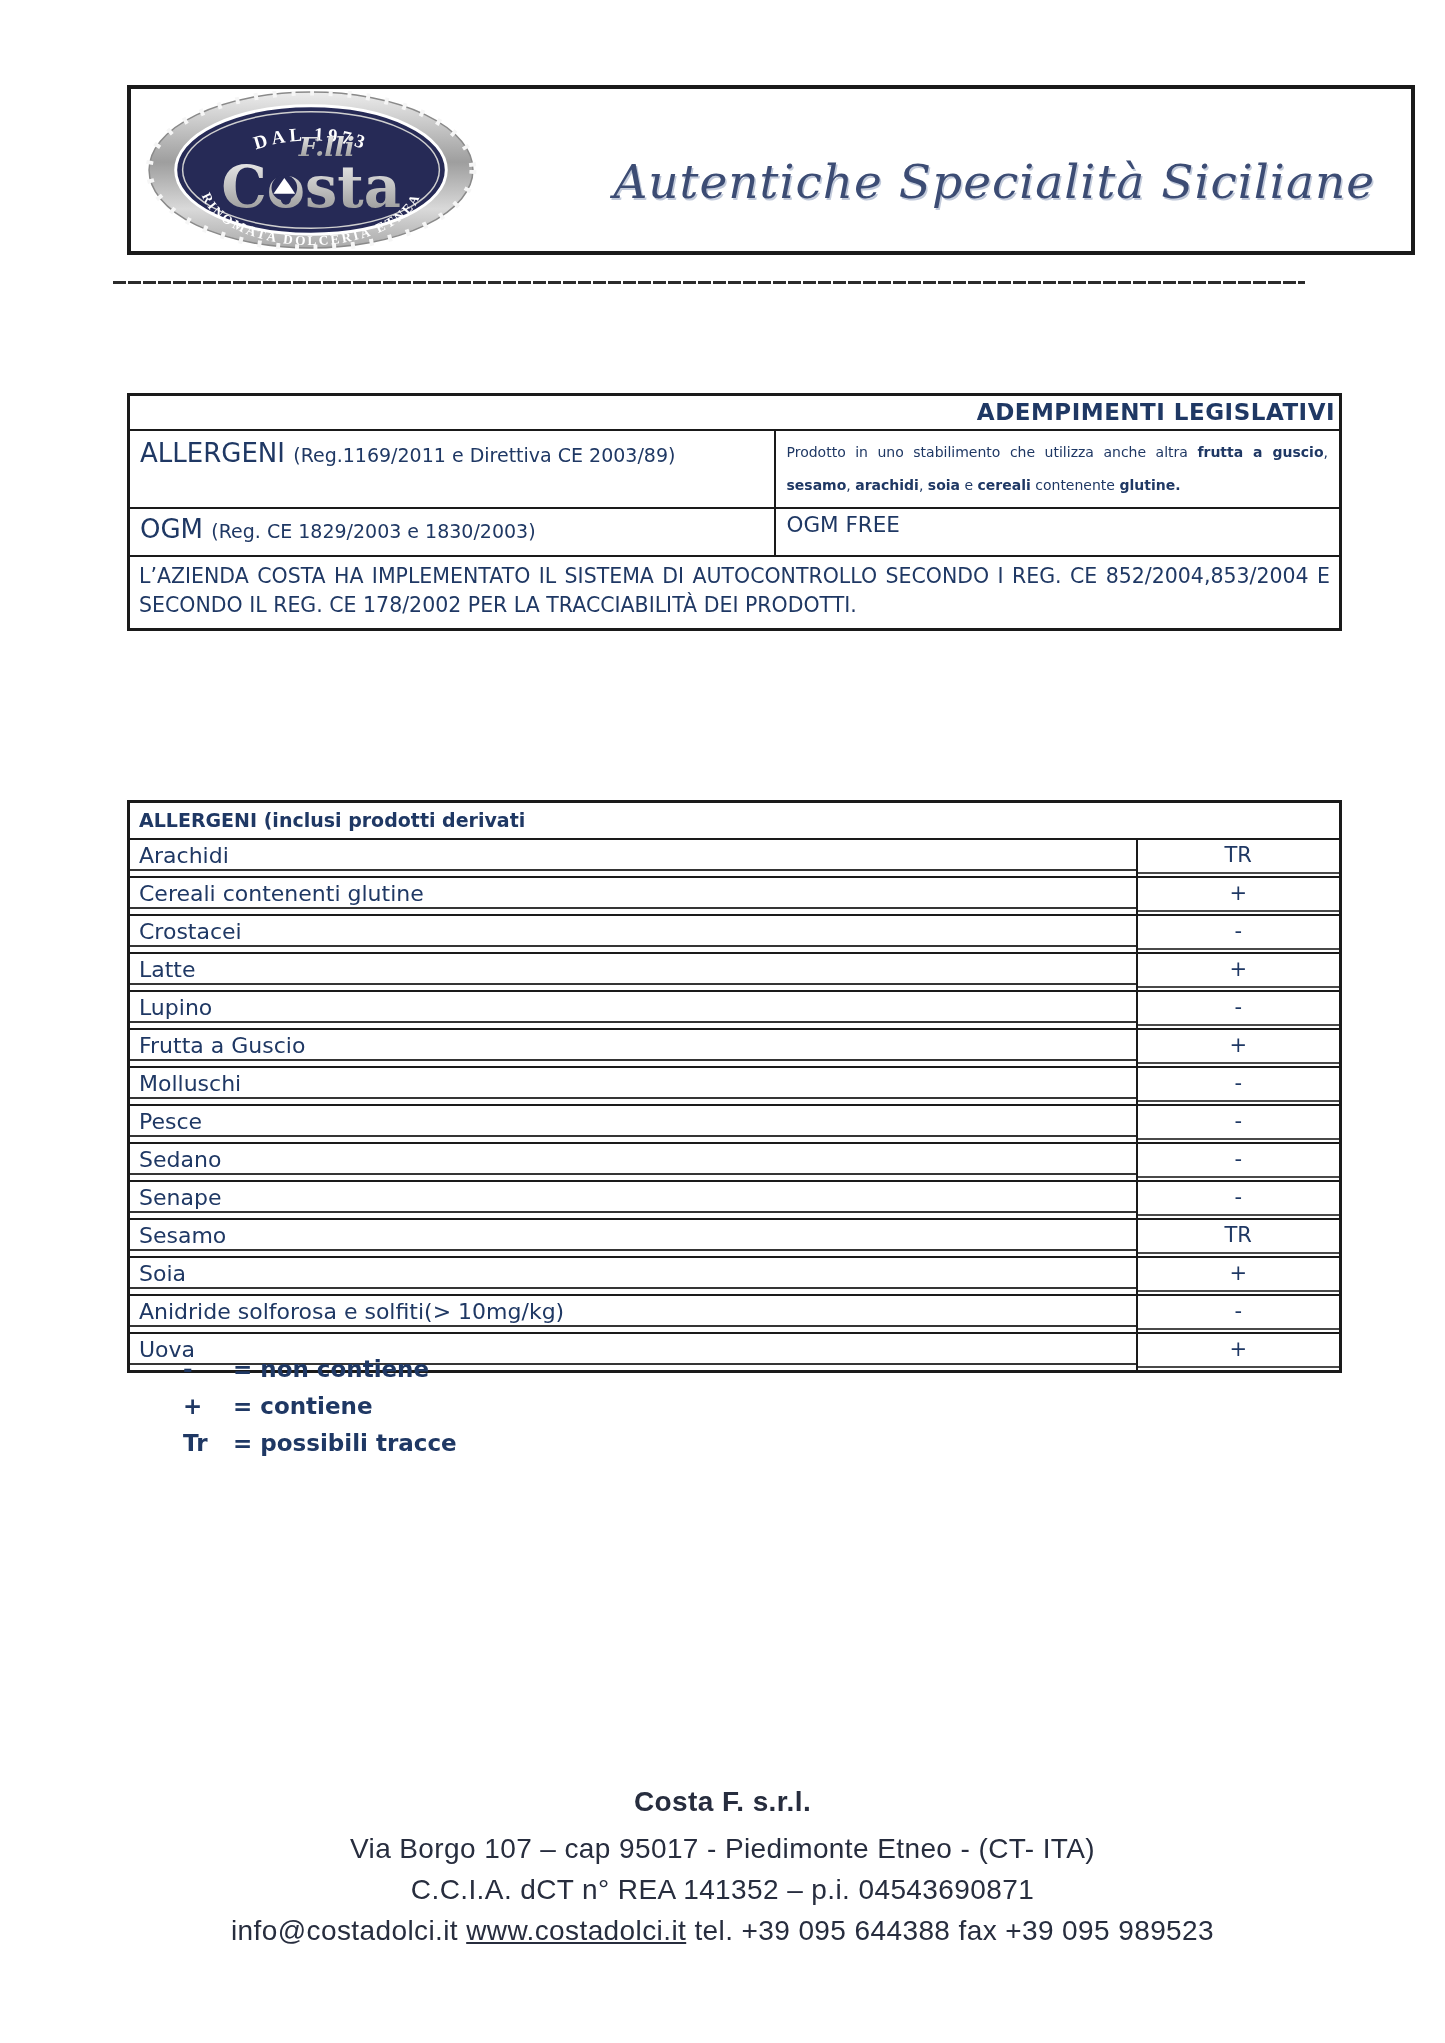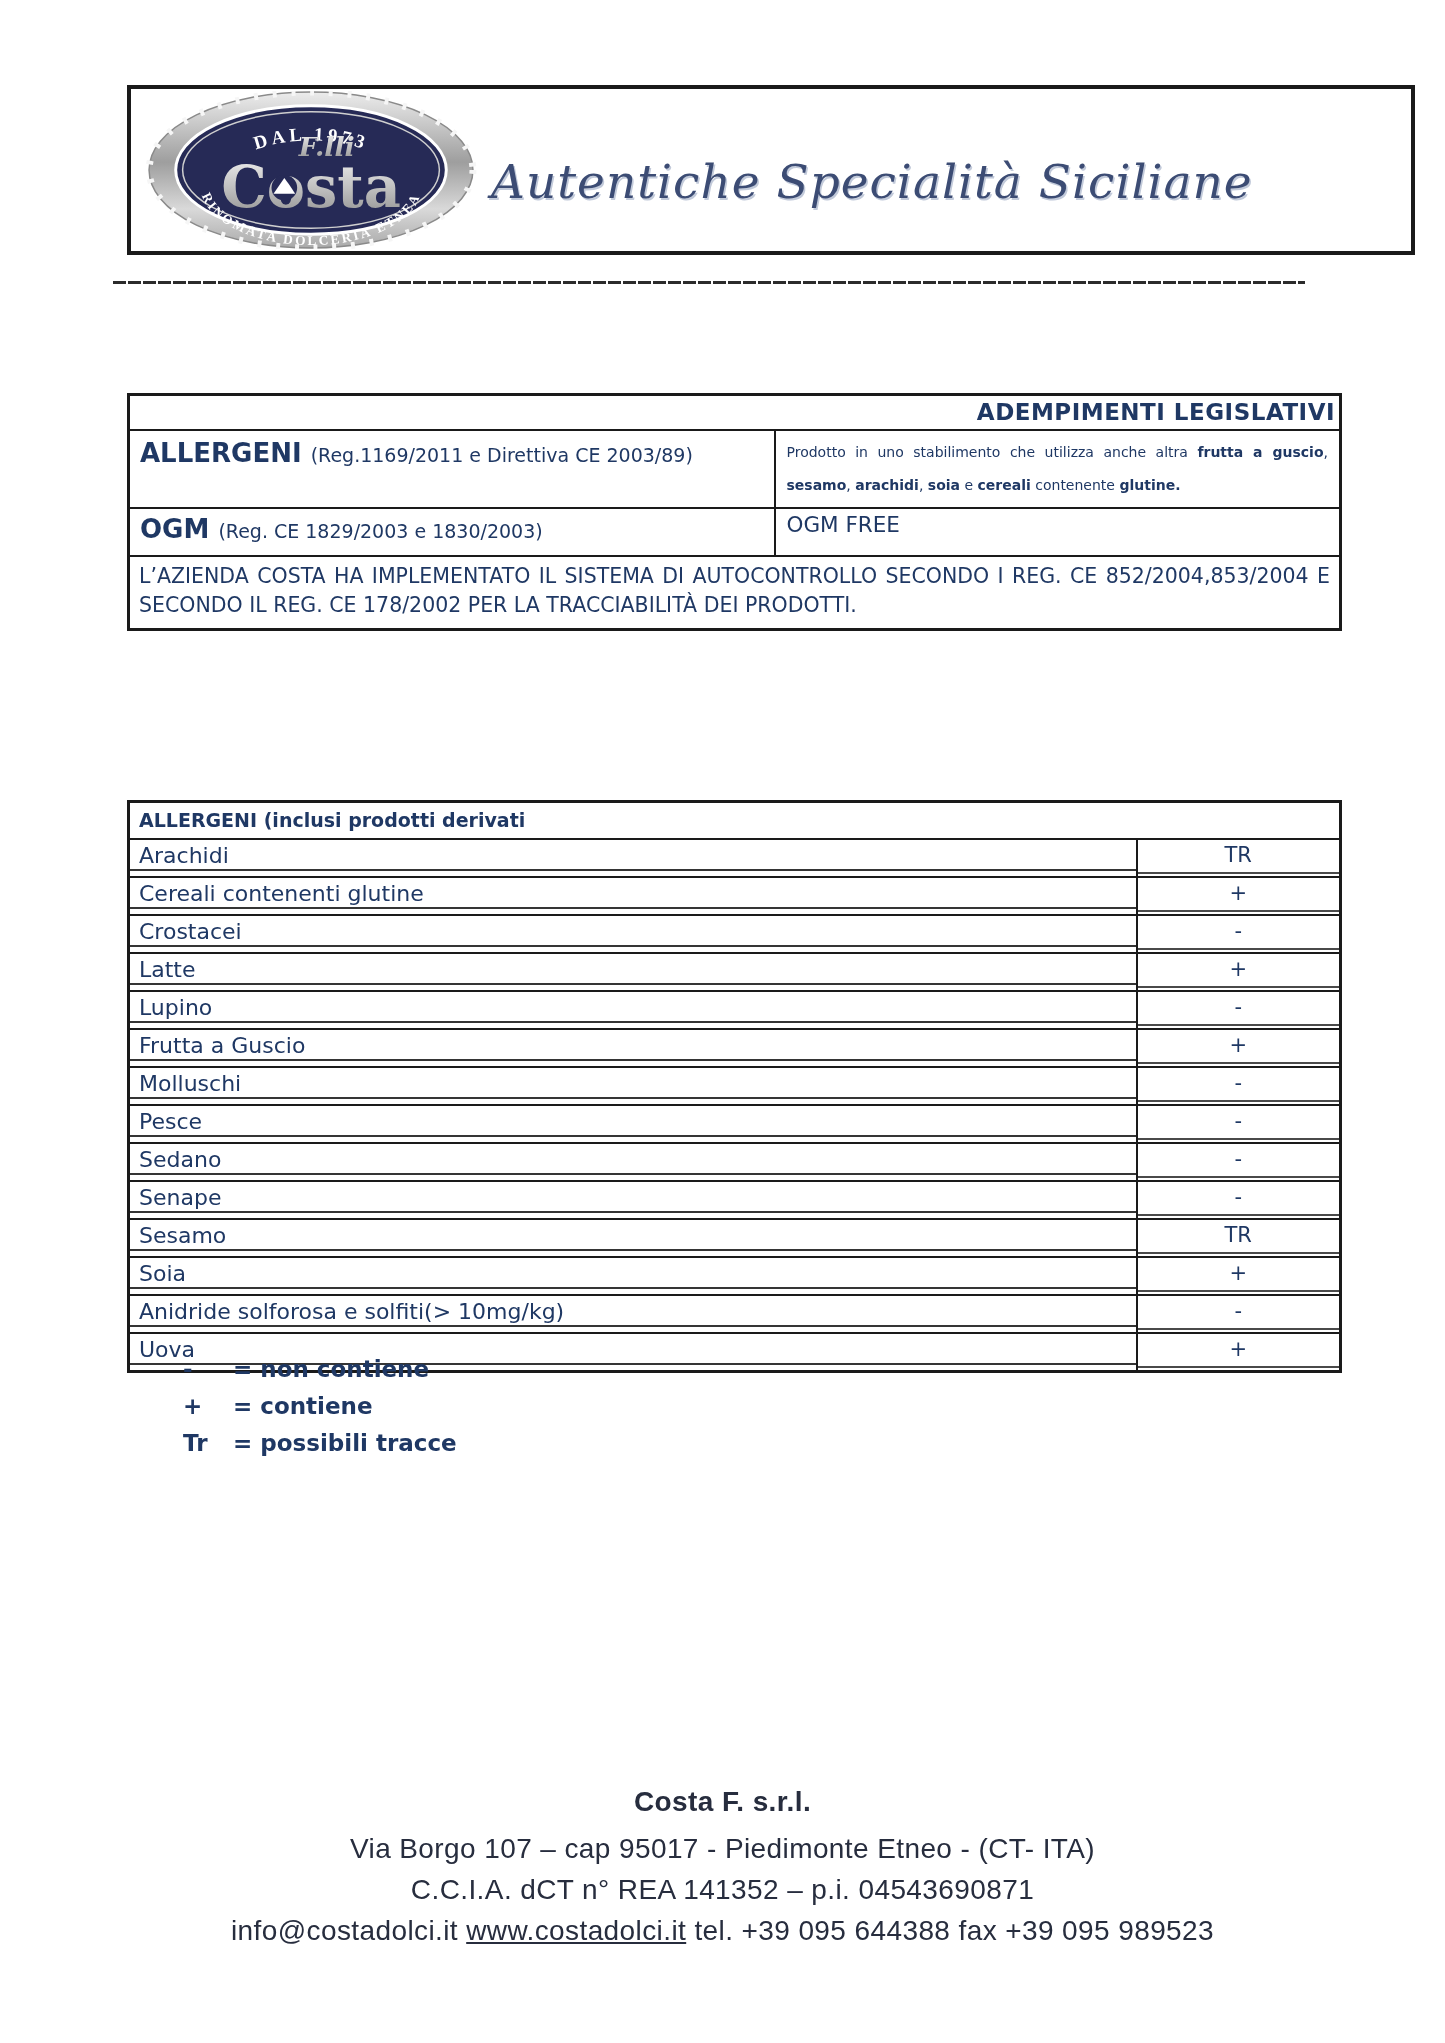--- a/index.html
+++ b/index.html
@@ -10,21 +10,21 @@
     color:var(--navy,#1f3864); overflow:hidden;
   }
 
   
   .header-box {
     position:absolute; left:127px; top:85px; width:1288px; height:170px;
     border:4px solid #1a1a1a; background:#fff; display:flex; align-items:center;
   }
   .logo-wrap { flex:0 0 360px; height:162px; display:flex; align-items:center; justify-content:center; }
   .tagline {
-    flex:1; text-align:left; padding-right:28px;
+    flex:1; text-align:right; padding-right:36px;
     font-family:"DejaVu Serif","Liberation Serif",serif; font-style:italic;
     font-size:47px; letter-spacing:1px; color:#3c4c74;
     text-shadow:1.5px 1.5px 0 #c2cada;
     margin-top:23px;
   }
 
   
   .divider-line {
     position:absolute; left:113px; top:281px; width:1192px; height:3px;
     background:repeating-linear-gradient(90deg,#2b2b2b 0 13px,rgba(0,0,0,0) 13px 15px);
@@ -35,21 +35,21 @@
   td { border:2px solid #1a1a1a; vertical-align:top; }
   .doc-table { position:absolute; left:127px; width:1212px; border:3px solid #1a1a1a; }
 
   
   .legal-table { top:393px; }
   .legal-title {
     text-align:right; font-weight:bold; font-size:23px; letter-spacing:0.5px;
     padding:3px 4px 4px 4px;
   }
   .legal-left { padding:6px 10px; line-height:32px; }
-  .lbl-big { font-weight:bold; font-size:26px; }
+  .lbl-big { font-weight:normal; font-size:26px; }
   .lbl-reg { font-weight:normal; font-size:19px; }
   .legal-right { padding:5px 11px 5px 11px; font-size:14px; line-height:33px; text-align:justify;margin-left:20px; }
   .legal-right b { font-weight:bold; }
   .ogm-left { padding:4px 10px 6px 10px; }
   .ogm-right { padding:3px 11px; font-size:21.5px; }
   .legal-bottom { padding:5px 9px 8px 9px; font-size:20.5px; line-height:29px; text-align:justify; }
 
   
   .allergen-table { top:800px; }
   .allergen-title { font-weight:bold; font-size:19px; padding:6px 9px 7px 9px; }

